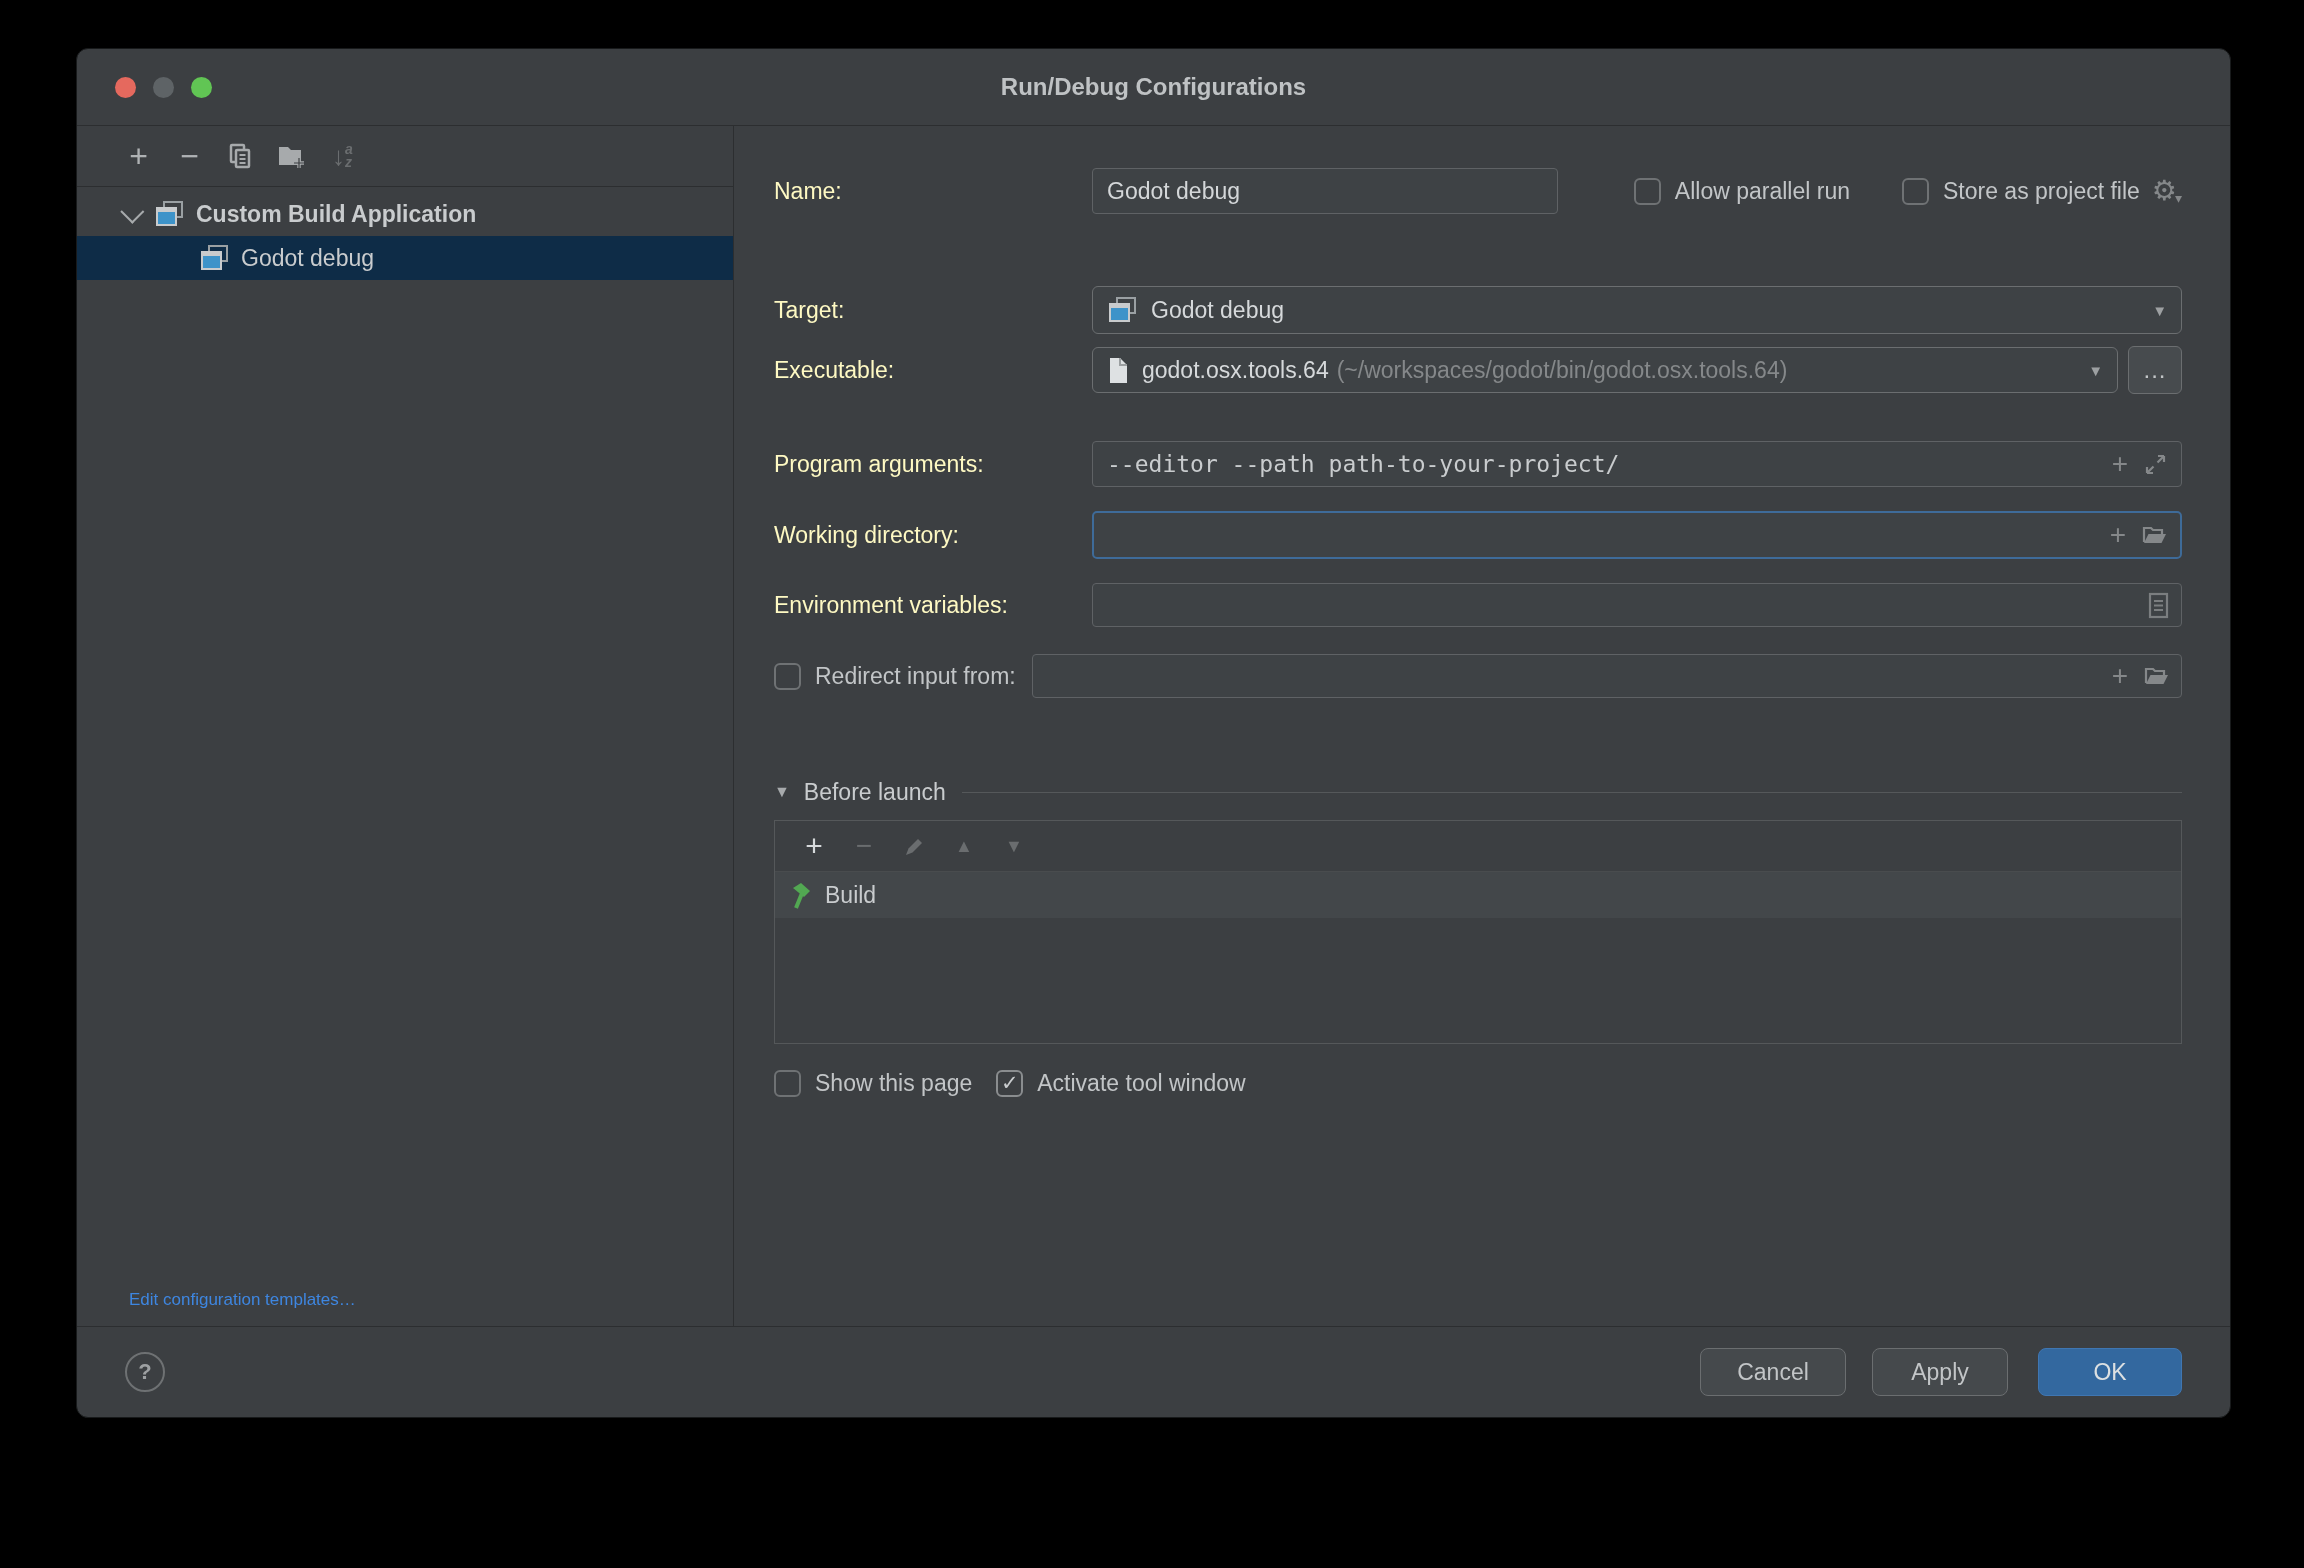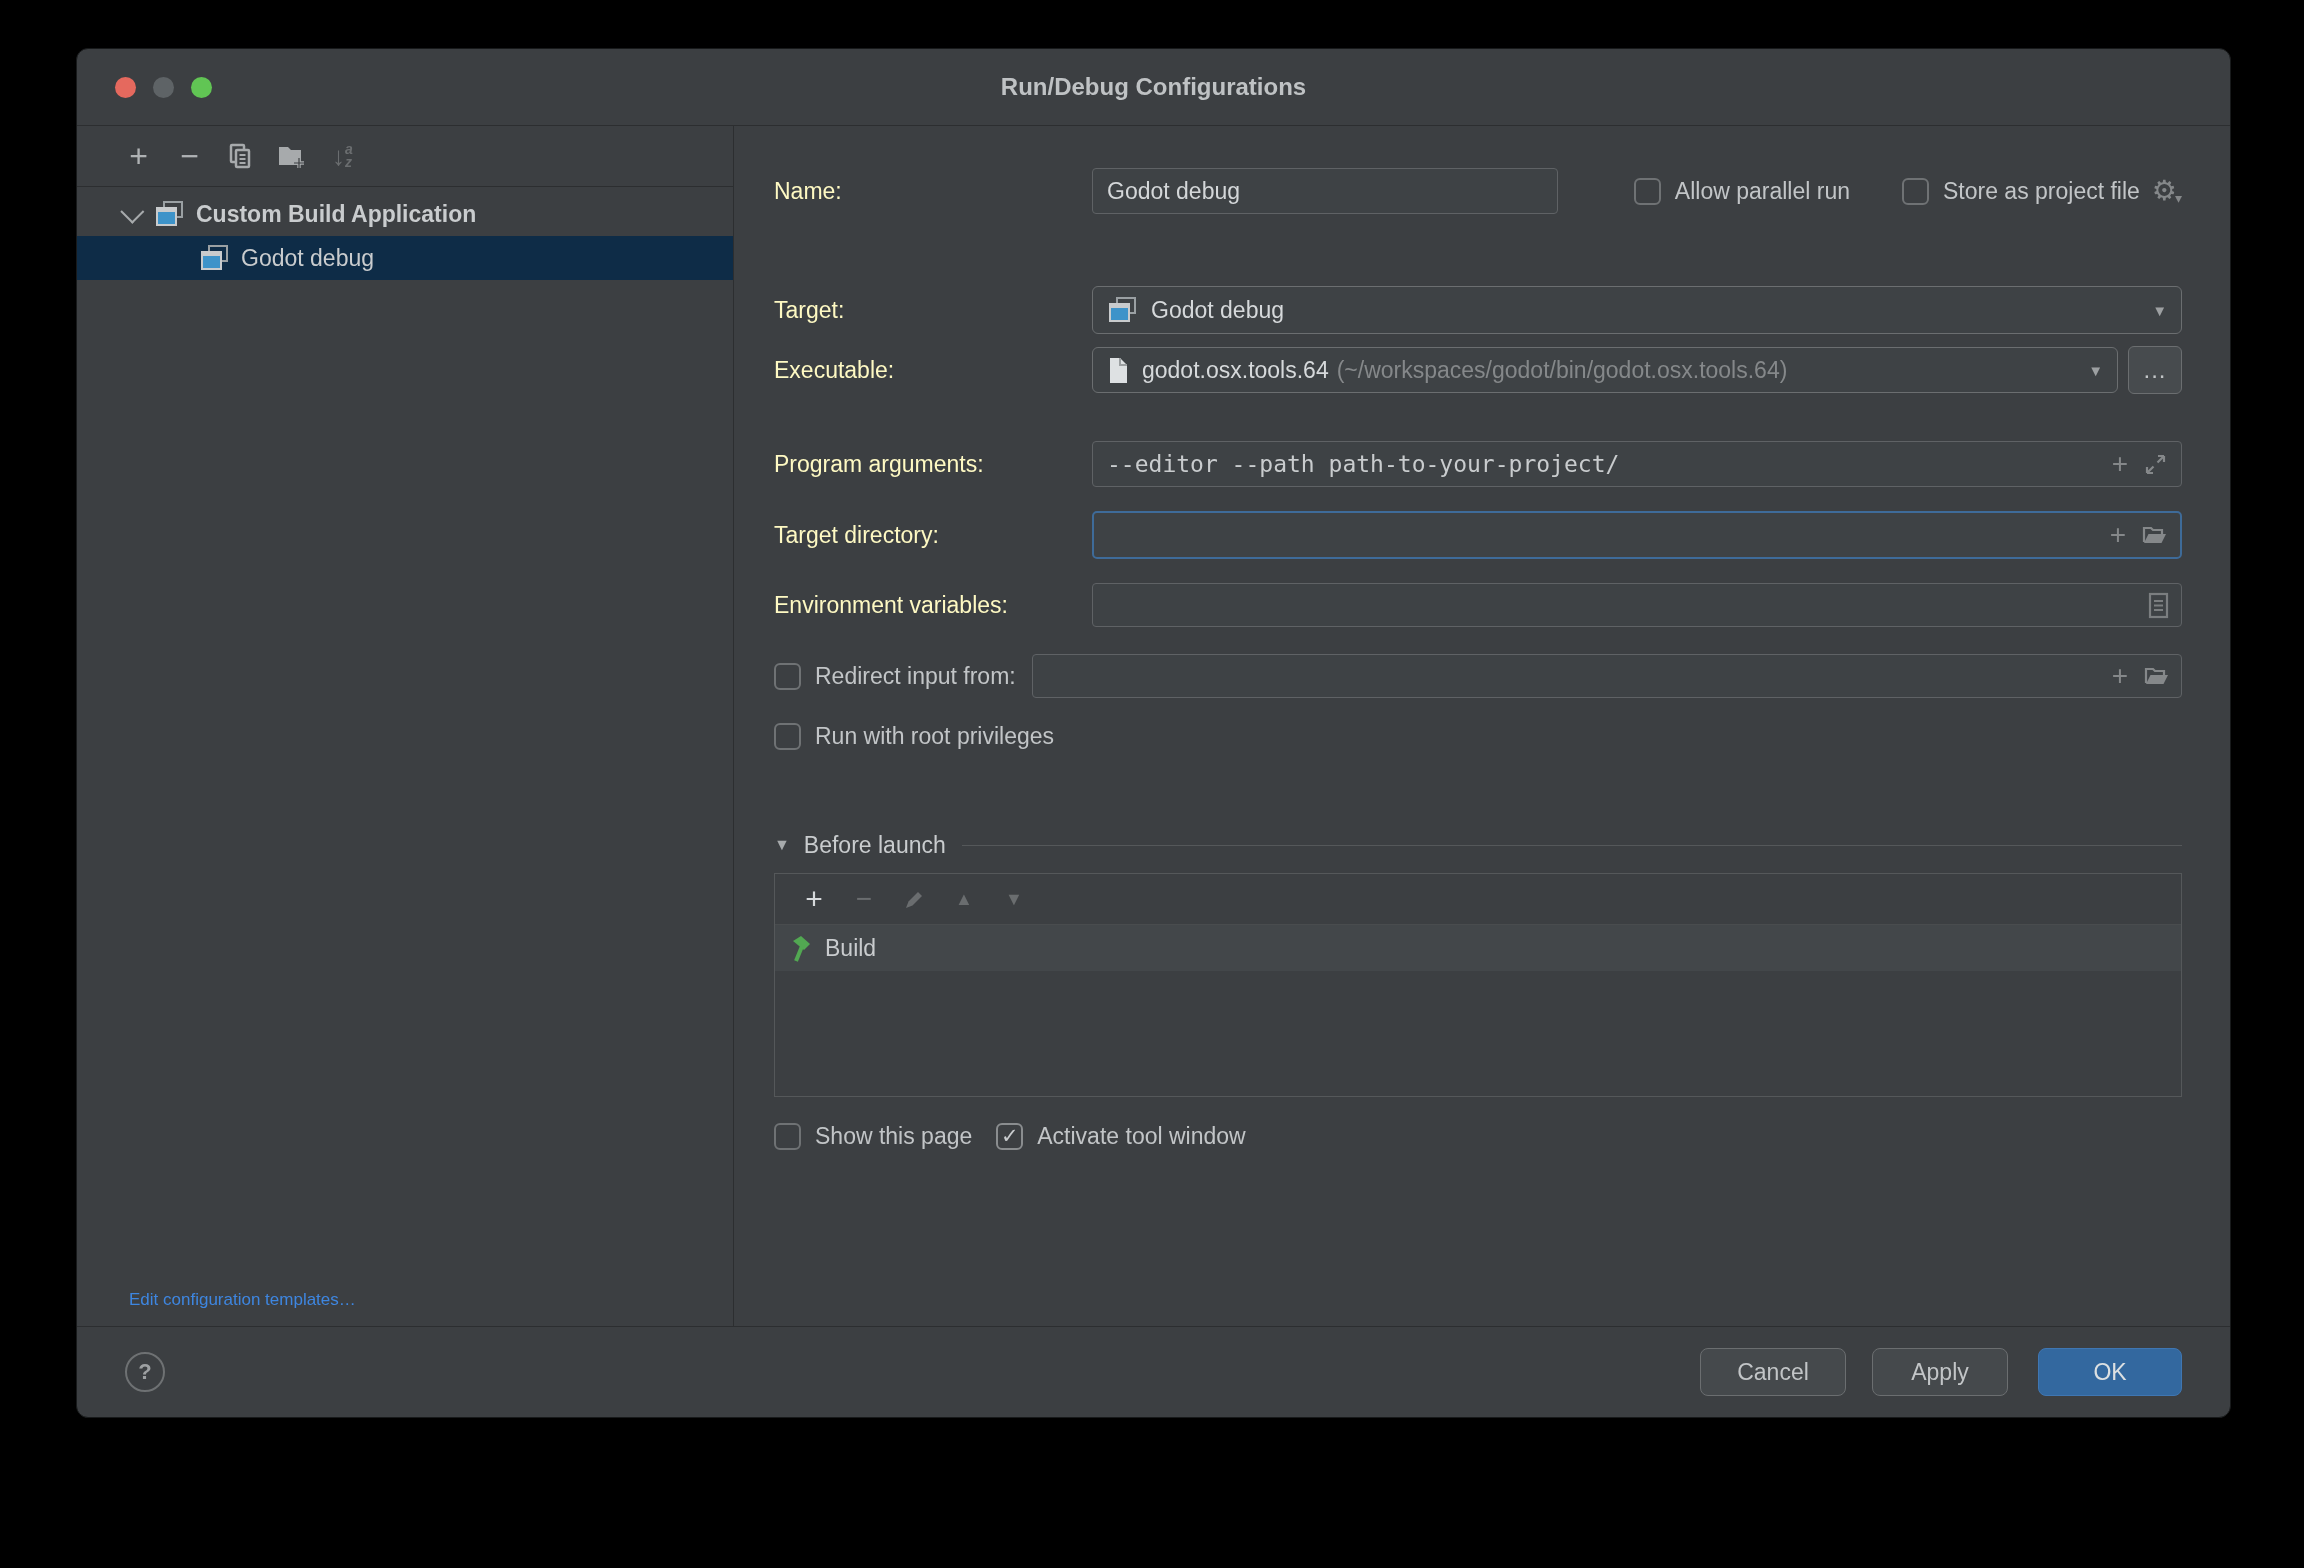--- a/index.html
+++ b/index.html
@@ -242,21 +242,21 @@
           <span class="field-icons">
             <span class="fi-plus">+</span>
             <svg width="23" height="23" viewBox="0 0 23 23">
               <path d="M13.5 9.5 L20 3 M20 3 h-6 M20 3 v6 M9.5 13.5 L3 20 M3 20 h6 M3 20 v-6" stroke="#85888A" stroke-width="2.2" fill="none"></path>
             </svg>
           </span>
         </div>
       </div>
 
       <div class="frow row-wdir">
-        <span class="flabel">Target directory:</span>
+        <span class="flabel">Working directory:</span>
         <div class="field">
           <span></span>
           <span class="field-icons">
             <span class="fi-plus">+</span>
             <svg width="25" height="21" viewBox="0 0 25 21">
               <path d="M2 17 V3 h7 l2 2 h9 v4" stroke="#85888A" stroke-width="2.2" fill="none"></path>
               <path d="M2 18 L6.5 9 H24 L19.5 18 Z" fill="#85888A"></path>
             </svg>
           </span>
         </div>
@@ -285,26 +285,20 @@
           <span class="field-icons">
             <span class="fi-plus">+</span>
             <svg width="25" height="21" viewBox="0 0 25 21">
               <path d="M2 17 V3 h7 l2 2 h9 v4" stroke="#85888A" stroke-width="2.2" fill="none"></path>
               <path d="M2 18 L6.5 9 H24 L19.5 18 Z" fill="#85888A"></path>
             </svg>
           </span>
         </div>
       </div>
 
-      <div class="frow row-root">
-        <span class="cbx">
-          <span class="cb"></span>
-          <span class="cblab">Run with root privileges</span>
-        </span>
-      </div>
 
       <div class="bl-title">
         <span class="bl-tri">▼</span>
         <span class="bl-text">Before launch</span>
         <span class="bl-rule"></span>
       </div>
       <div class="bl-panel">
         <div class="bl-toolbar">
           <span class="bl-tb bright">
               <span>+</span>

